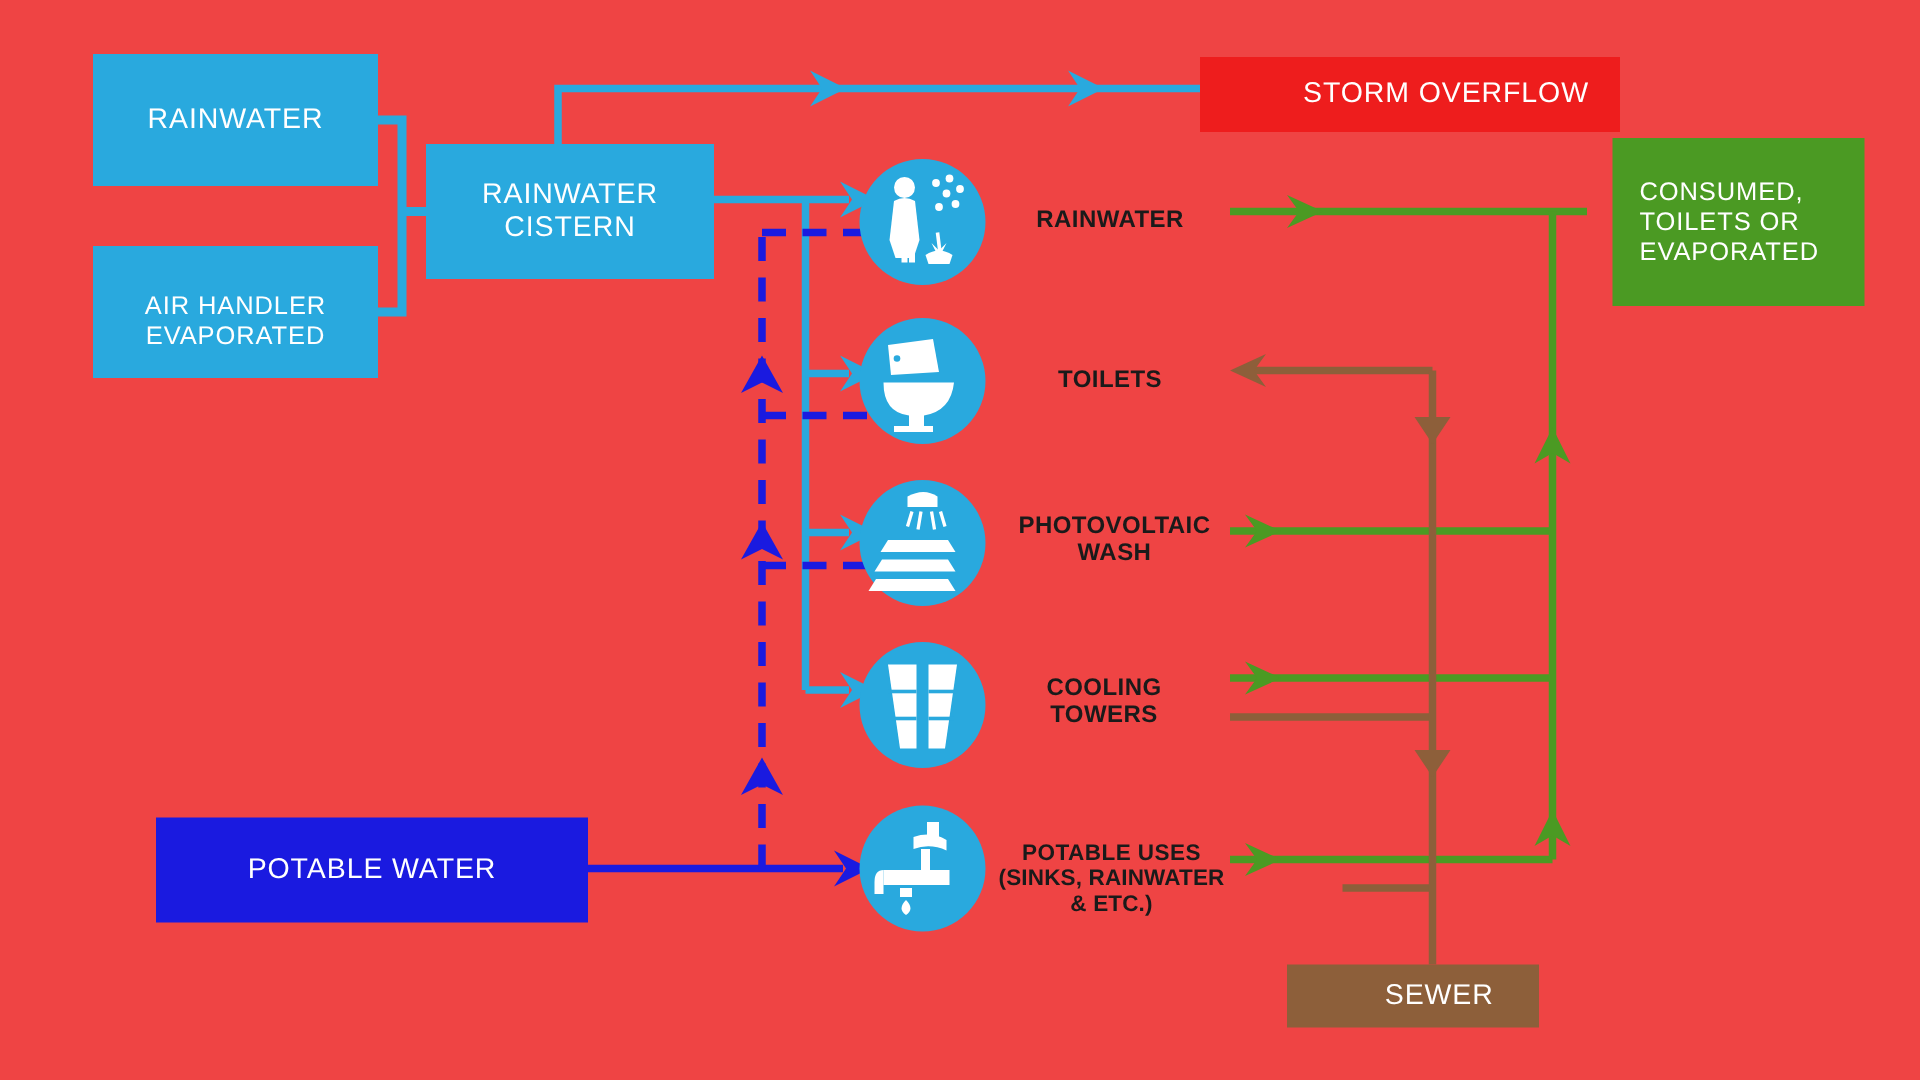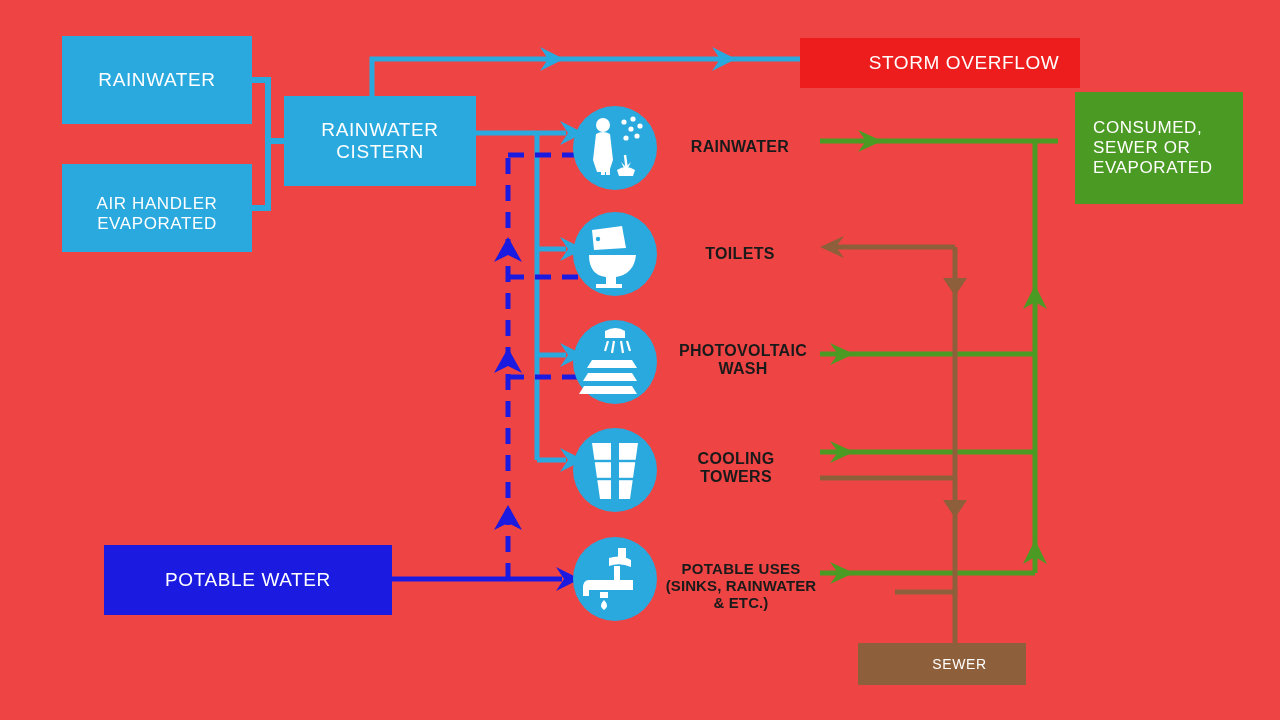--- a/index.html
+++ b/index.html
@@ -225,29 +225,29 @@
     <span>RAINWATER</span>
     <span>CISTERN</span>
   </div>
 
   <div class="boxlabel" style="left:800px;top:38px;width:328px;height:50px;font-size:19px;text-align:right;">
     <span>STORM OVERFLOW</span>
   </div>
 
   <div class="boxlabel" style="left:1075px;top:92px;width:168px;height:112px;font-size:17px;flex-direction:column;align-items:flex-start;padding-left:18px;box-sizing:border-box;text-align:left;">
     <span>CONSUMED,</span>
-    <span>SEWER OR</span>
+    <span>TOILETS OR</span>
     <span>EVAPORATED</span>
   </div>
 
   <div class="boxlabel" style="left:104px;top:545px;width:288px;height:70px;font-size:19px;text-align:center;">
     <span>POTABLE WATER</span>
   </div>
 
-  <div class="boxlabel" style="left:858px;top:643px;width:203px;height:42px;font-size:14px;">
+  <div class="boxlabel" style="left:858px;top:643px;width:203px;height:42px;font-size:19px;">
     <span>SEWER</span>
   </div>
 
   <div class="uselabel" style="left:660px;top:138px;width:160px;font-size:16px;">
     <span>RAINWATER</span>
   </div>
 
   <div class="uselabel" style="left:660px;top:245px;width:160px;font-size:16px;">
     <span>TOILETS</span>
   </div>

